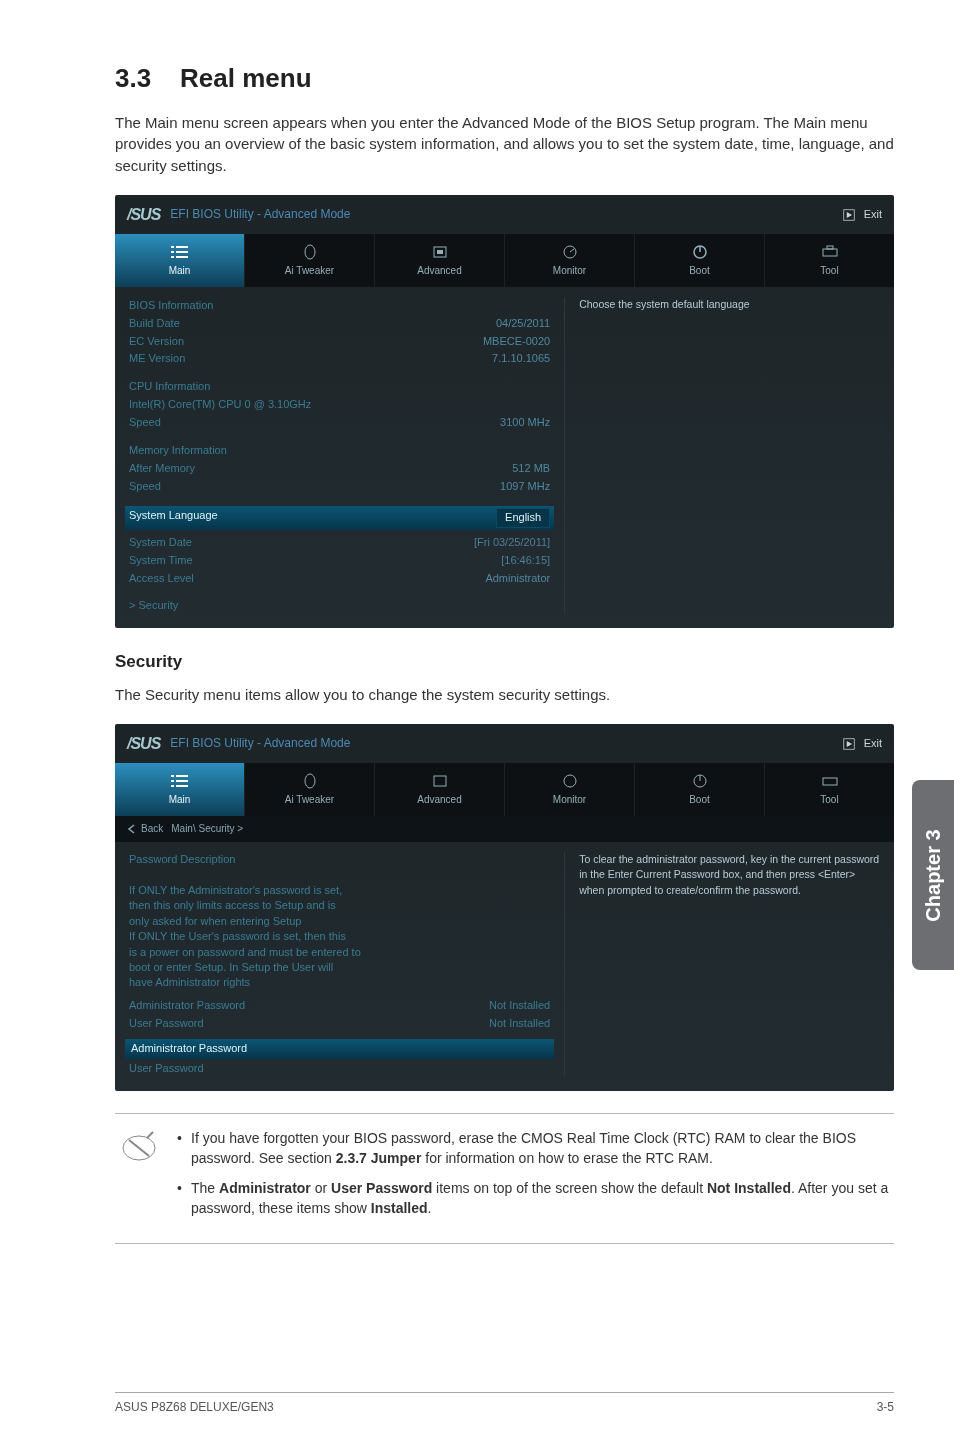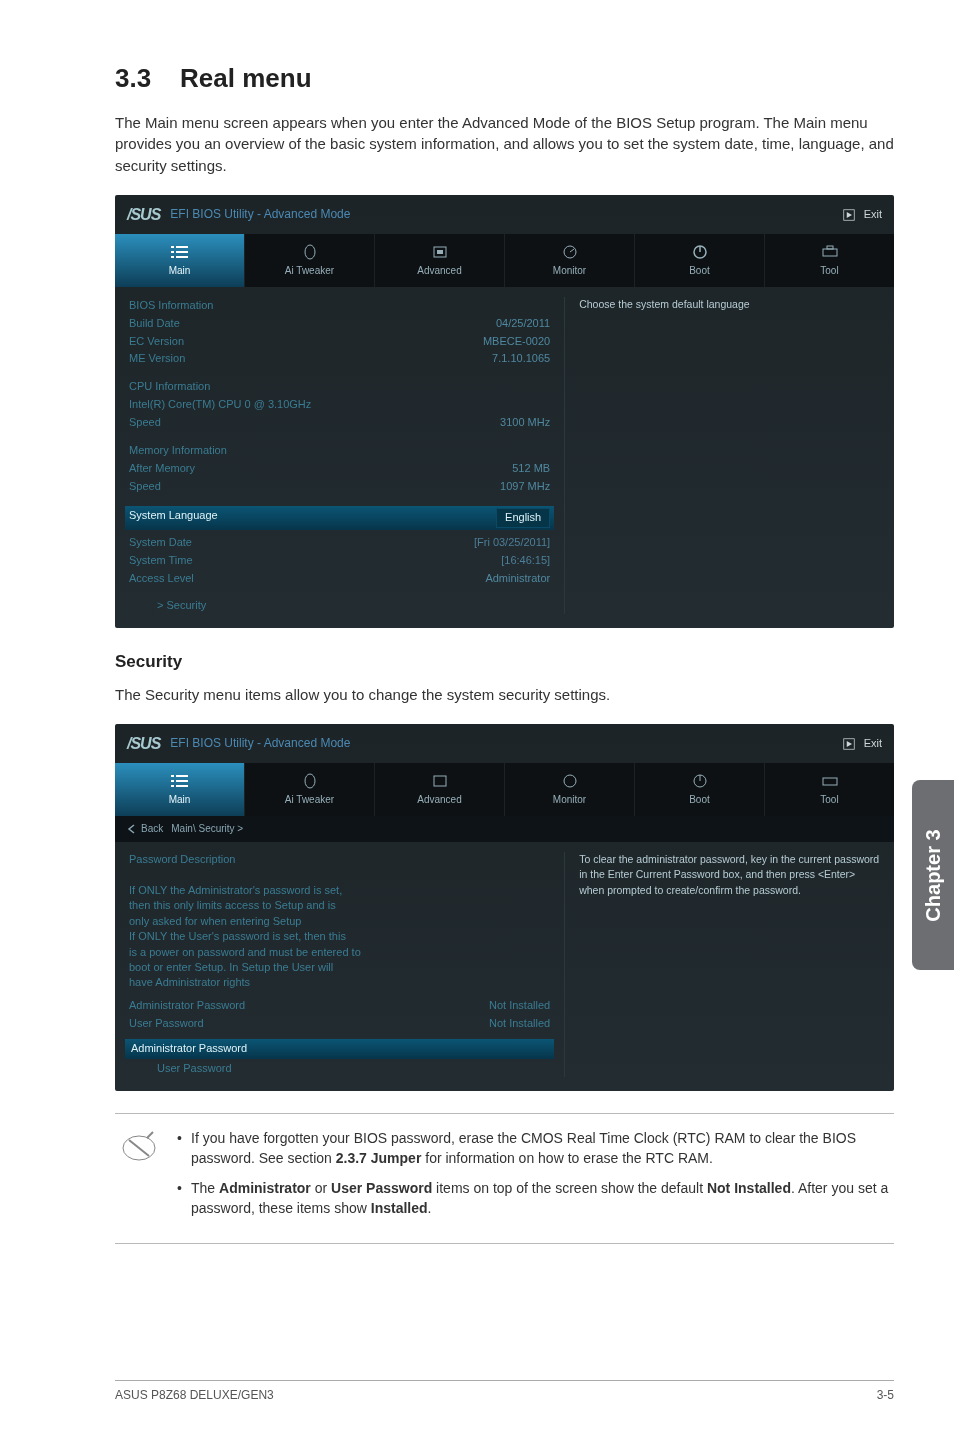--- a/index.html
+++ b/index.html
@@ -52,21 +52,21 @@
   .bios-left { flex:1.4; }
   .bios-right { flex:1; border-left:1px solid #2b383f; padding-left:14px; color:#b6ccd4; font-size:10.5px;}
   .info-group { margin-bottom:10px; }
   .info-row { display:flex; justify-content:space-between; padding:1px 0; }
   .info-row span:first-child { color:#3a7c93; }
   .info-row span:last-child { color:#4f88a0; text-align:right;}
   .sel-row { background:linear-gradient(180deg,#0b5574,#06354b); color:#dff3f9 !important; padding:2px 4px; margin:4px -4px;}
   .sel-row span { color:#dff3f9 !important; }
   .sel-val { background:#063548; border:1px solid #0a4a66; padding:1px 8px; color:#dff3f9;}
   .link-row span:last-child { color:#4c7f99; }
-  .sec-item { color:#3a7c93; margin-top:6px;margin-left:28px;}
+  .sec-item { color:#3a7c93; margin-top:6px;}
   .back-bar { display:flex; align-items:center; gap:8px; background:#0d1317; padding:6px 12px; color:#8aa6b2; font-size:10px;}
   .back-btn { display:flex; align-items:center; gap:4px;}
   .pw-desc { color:#3a7c93; line-height:1.4;}
   .pw-values { margin-top:6px;}
   .pw-values .info-row span:last-child{ color:#3a7c93;}
   .sel-row2 { background:linear-gradient(180deg,#0b5574,#06354b); color:#dff3f9; padding:2px 6px; margin:6px -4px 2px;}
   .note-box { display:flex; gap:18px; margin: 22px 0 10px; border-top:1px solid #b9b9b9; border-bottom:1px solid #b9b9b9; padding:14px 4px;}
   .note-icon { width:40px; flex-shrink:0; }
   .note-icon svg{width:40px;height:40px;}
   .note-list { list-style:none; }
@@ -76,21 +76,21 @@
     position:absolute; right:0; top:780px;
     width:42px; height:190px;
     background:#6d6e71; border-radius:8px 0 0 8px;
     display:flex; align-items:center; justify-content:center;
   }
   .chapter-tab span {
     color:#fff; font-weight:bold; font-size:20px;
     transform:rotate(-90deg); white-space:nowrap;
   }
   .footer {
-    position:absolute; bottom:34px; left:115px; right:60px;
+    position:absolute; bottom:22px; left:115px; right:60px;
     display:flex; justify-content:space-between;
     font-size:12px; color:#555;
     border-top:1px solid #aaa; padding-top:6px;
   }
 </style>
 </head>
 <body>
 
 <div class="page">
   <div class="heading">

